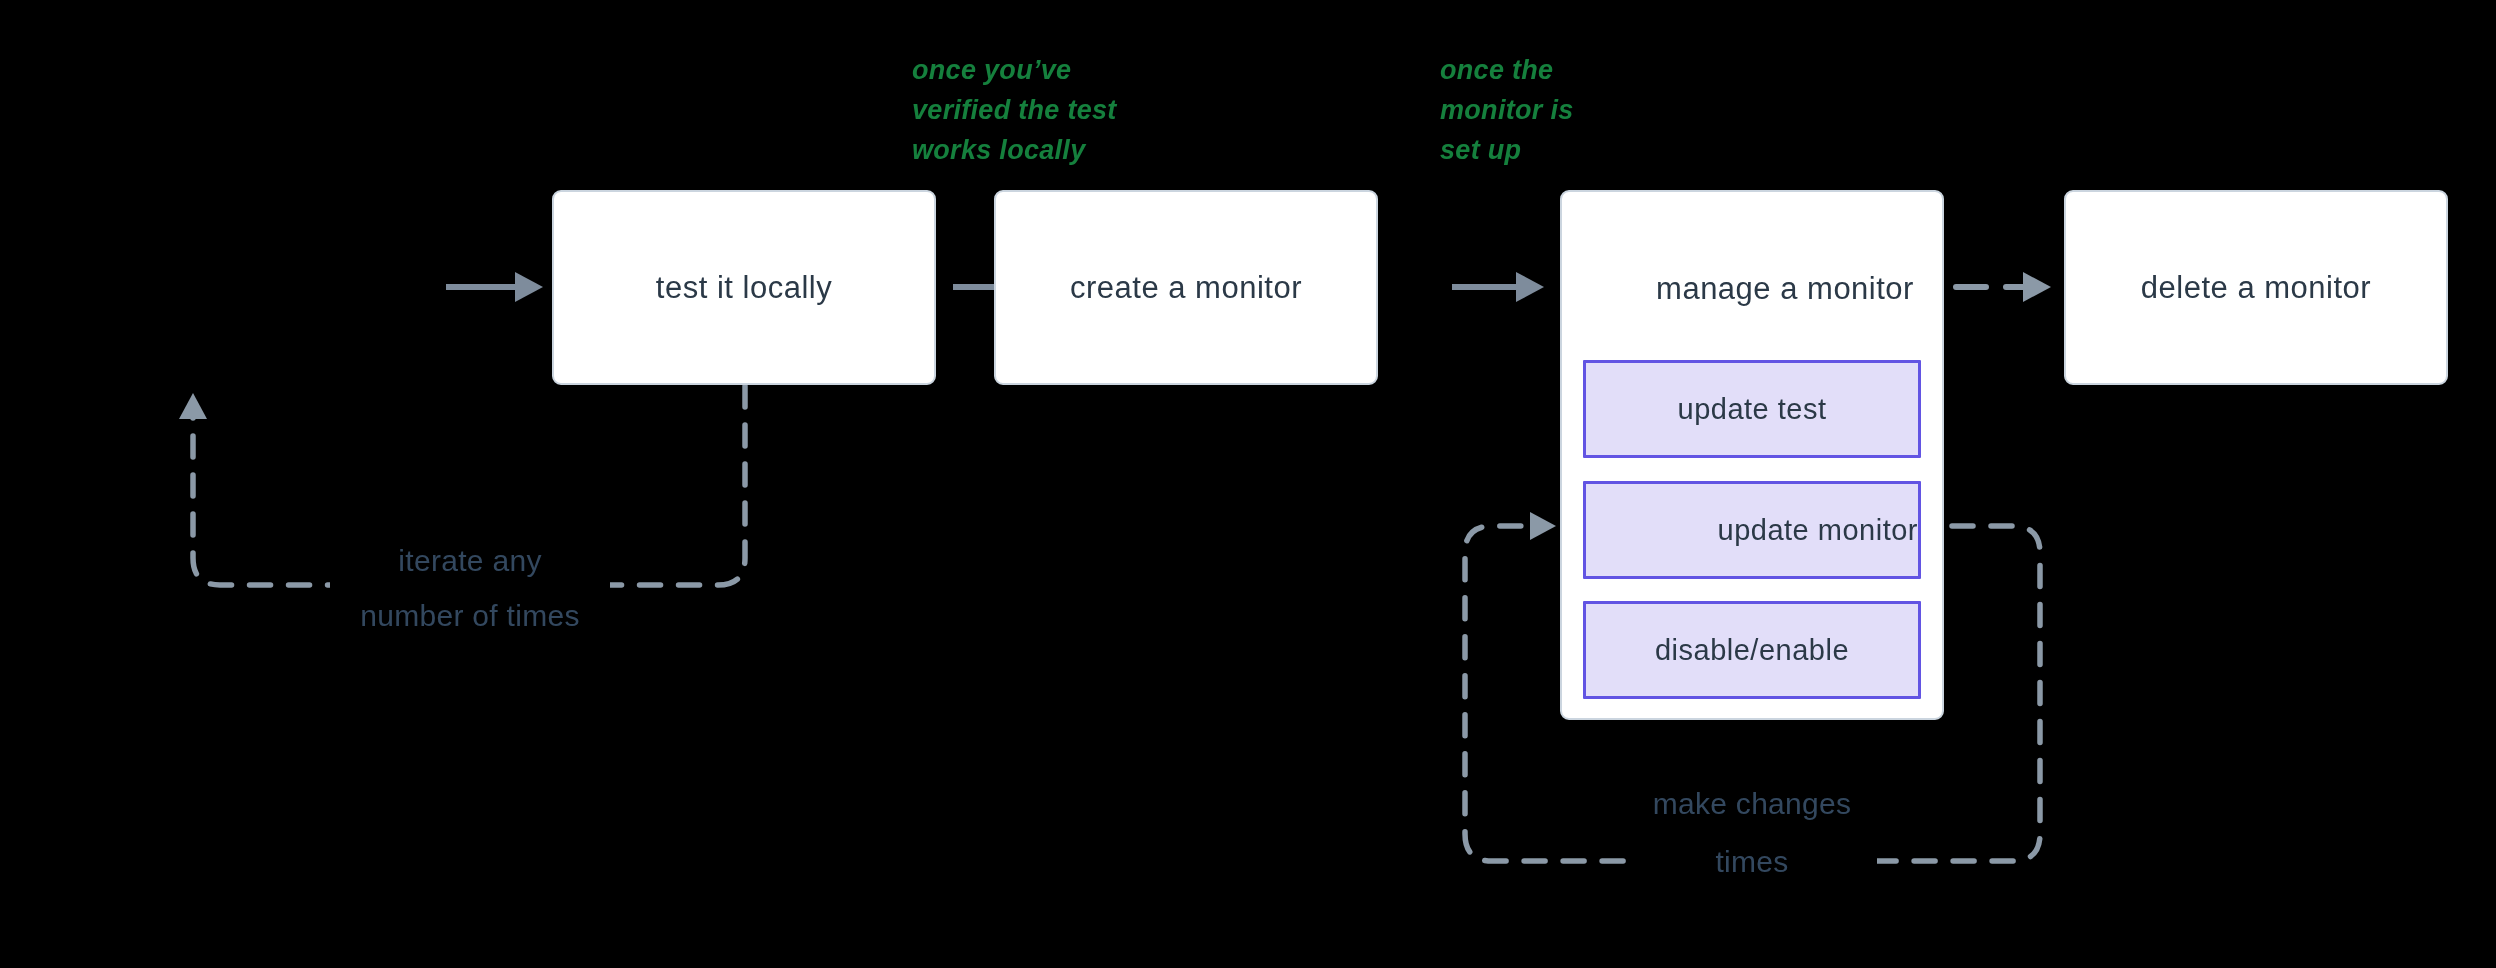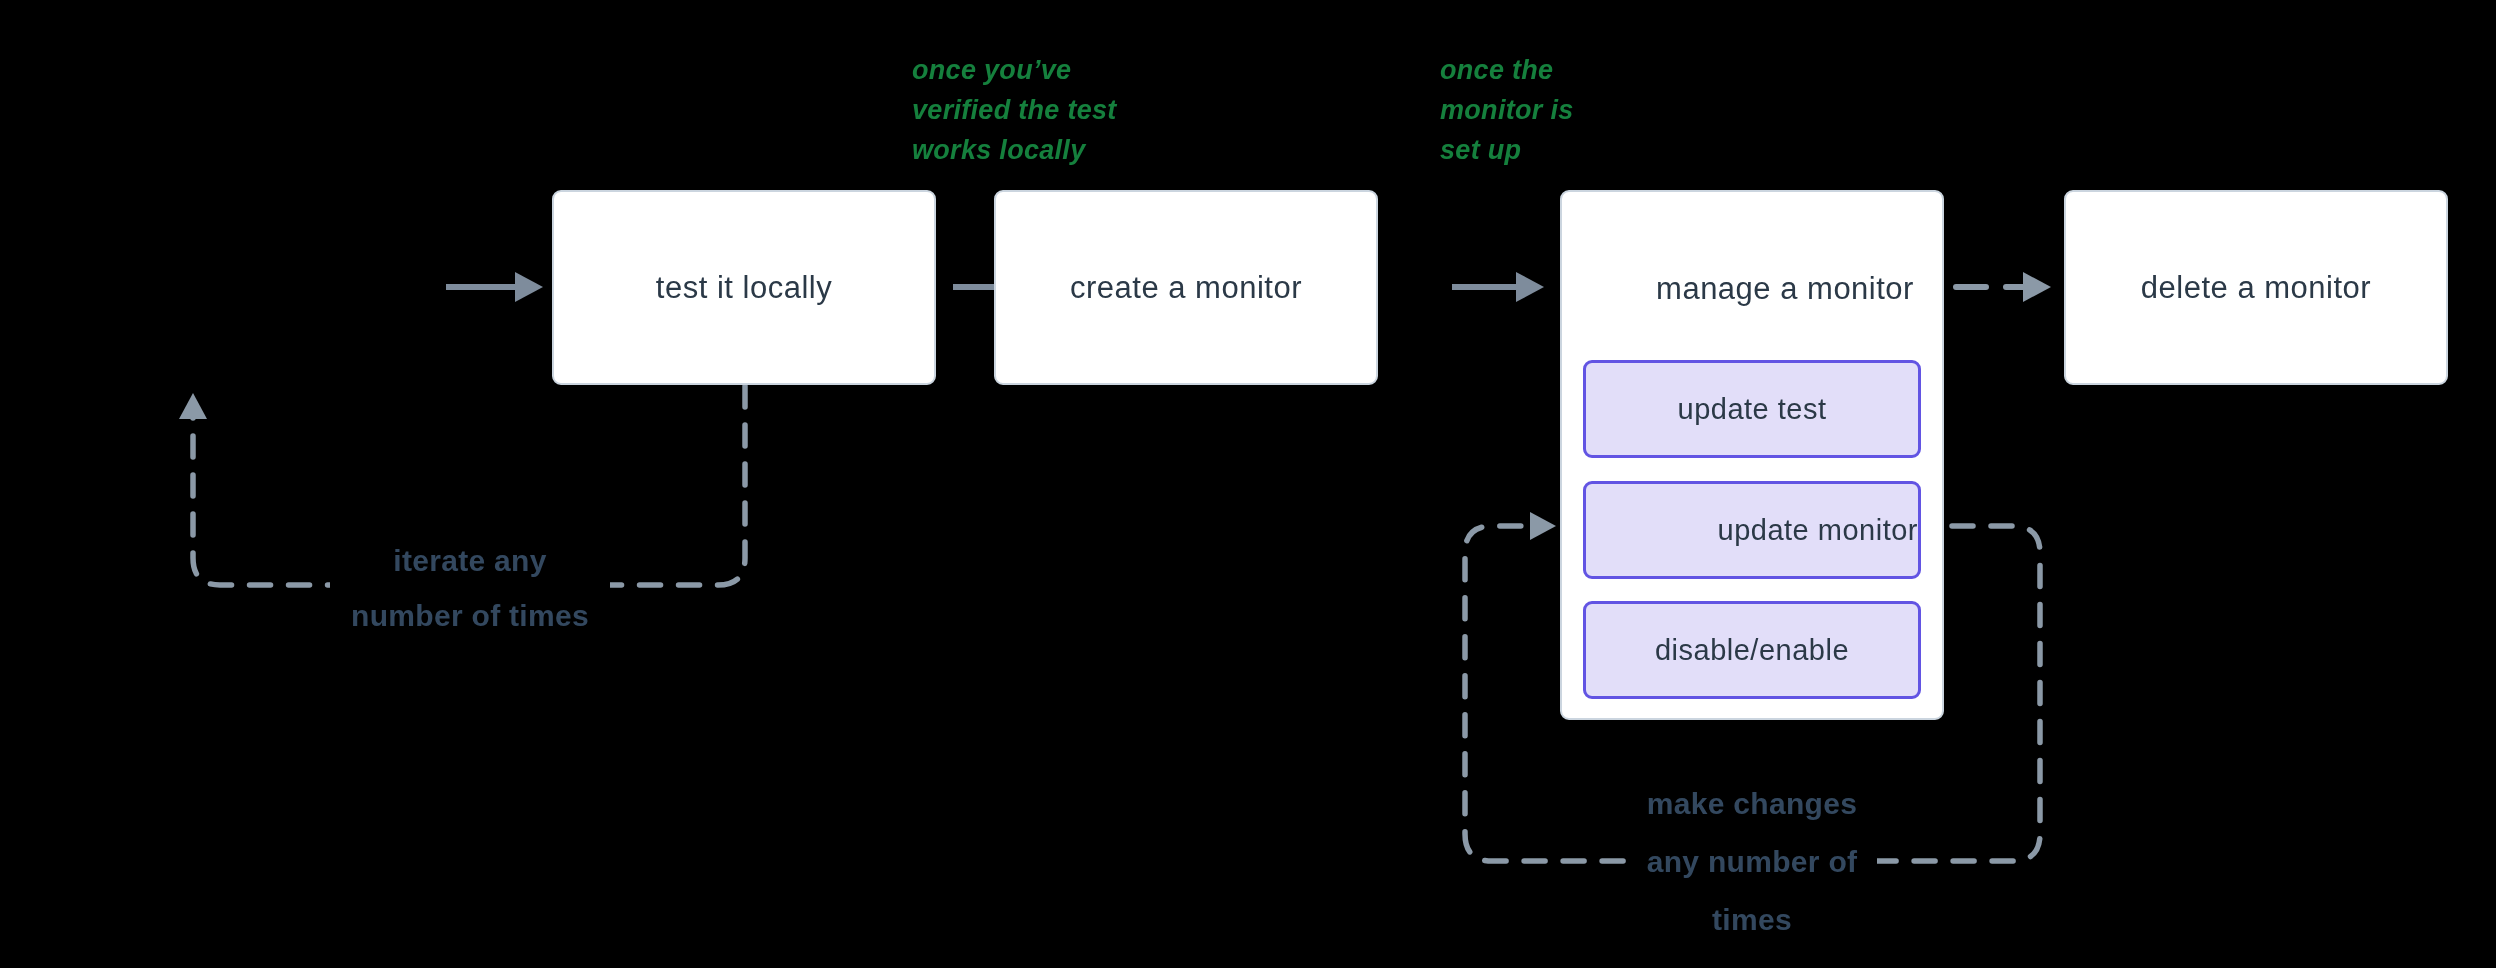--- a/index.html
+++ b/index.html
@@ -52,21 +52,21 @@
     margin-left: 33px;
   }
   .subnode {
     position: absolute;
     box-sizing: border-box;
     left: 21px;
     width: 338px;
     height: 98px;
     background: #e2def9;
     border: 3px solid #6254e3;
-    border-radius: 9px;
+    border-radius: 1px;
     display: flex;
     align-items: center;
     justify-content: center;
     color: #2b3947;
     font-size: 29px;
     font-weight: 500;
     letter-spacing: 0.5px;
   }
   .subnode.s0 { top: 168px; }
   .subnode.s1 { top: 289px; justify-content: flex-end; }
@@ -82,21 +82,21 @@
     letter-spacing: 0.3px;
     white-space: nowrap;
   }
   .annotation.a1 { left: 912px;  top: 50px; }
   .annotation.a2 { left: 1440px; top: 50px; }
 
   .loop-label {
     position: absolute;
     color: #33485f;
     font-size: 30px;
-    font-weight: bold;
+    font-weight: normal;
     text-align: center;
     background: #000000;
     letter-spacing: 0.3px;
   }
   .loop-label.l1 {
     left: 330px;
     top: 533px;
     width: 280px;
     line-height: 55px;
   }
@@ -185,17 +185,16 @@
     <div>set up</div>
   </div>
 
   <div class="loop-label l1">
     <div>iterate any</div>
     <div>number of times</div>
   </div>
 
   <div class="loop-label l2">
     <div>make changes</div>
-    <div>any number of</div>
     <div>times</div>
   </div>
 
 </div>
 
 </body></html>

